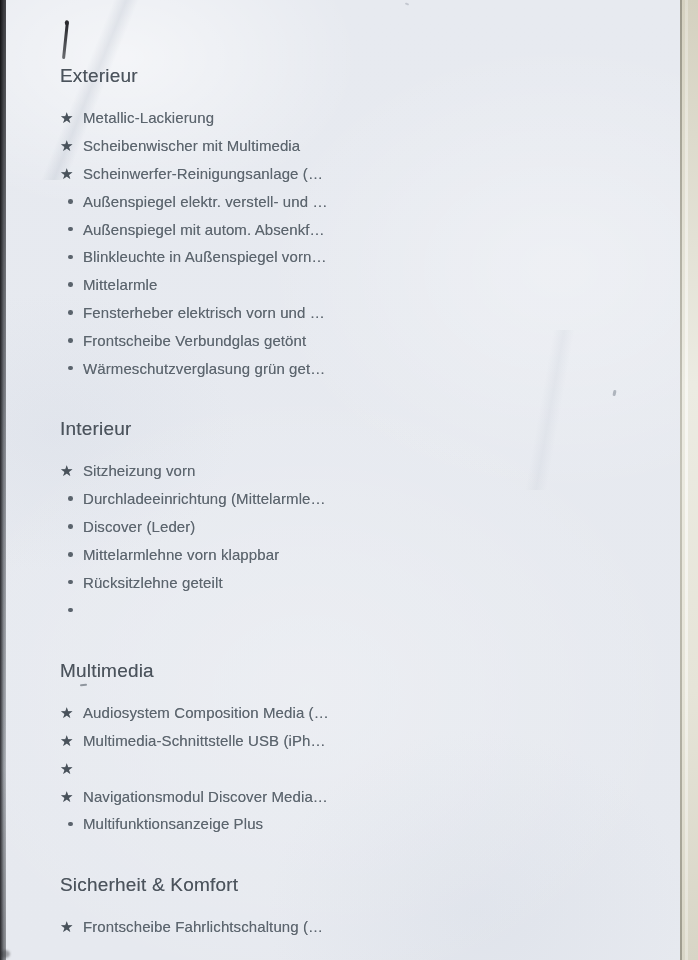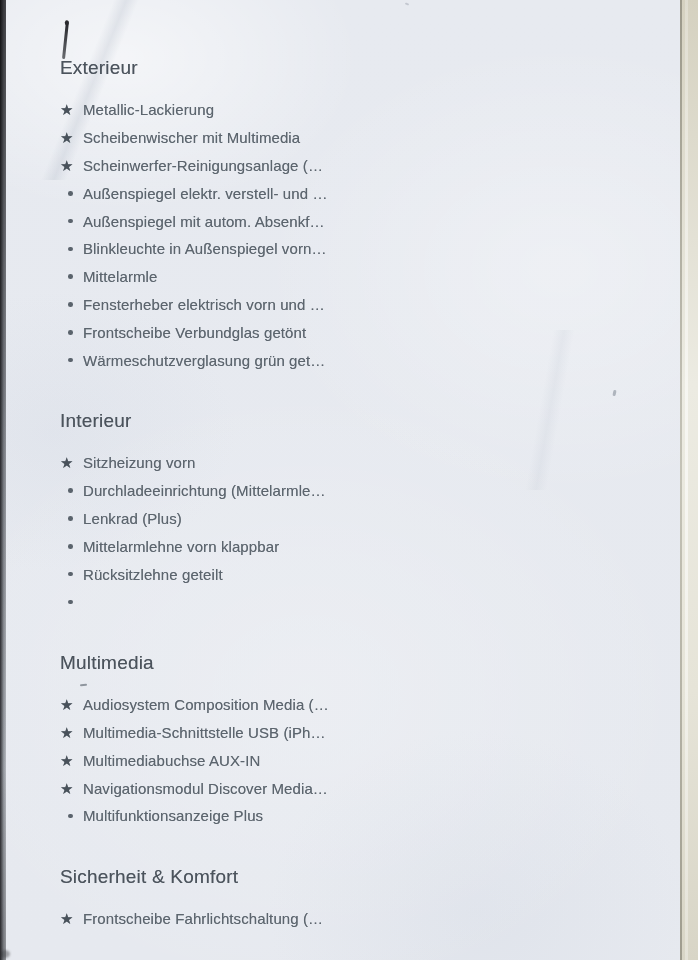--- a/index.html
+++ b/index.html
@@ -60,21 +60,21 @@
     content:"";position:absolute;left:-0.7px;top:-1px;width:4px;height:5px;border-radius:50%;
     background:#2a2a2e;
   }
   .speck{position:absolute;pointer-events:none;}
   .speck-dash{left:80px;top:684px;width:7px;height:1.6px;background:rgba(95,104,114,0.65);transform:rotate(-4deg);border-radius:1px;}
   .speck-tick{left:613px;top:390px;width:2.6px;height:6px;background:rgba(125,134,146,0.55);transform:rotate(12deg);border-radius:2px;}
   .speck-top{left:405px;top:3px;width:4px;height:2px;background:rgba(150,158,168,0.45);border-radius:2px;transform:rotate(20deg);}
   .speck-corner{left:0px;top:950px;width:10px;height:8px;background:rgba(70,72,76,0.45);border-radius:50%;filter:blur(1px);}
   
   .content{
-    position:absolute;left:0;top:0;width:682px;padding:56px 0 0 60px;box-sizing:border-box;
+    position:absolute;left:0;top:8px;width:682px;padding:56px 0 0 60px;box-sizing:border-box;
   }
   h2.section-heading{
     margin:35px 0 0 0;font-size:19px;line-height:24px;font-weight:400;
     color:#4b535c;letter-spacing:0.2px;
     text-shadow:0 0 0.6px rgba(75,83,92,0.55);
   }
   h2.section-heading:first-child{margin-top:0;}
   ul.feature-list{list-style:none;margin:16px 0 0 0;padding:0;}
   ul.feature-list li{
     height:27.8px;display:flex;align-items:center;
@@ -172,21 +172,21 @@
           <li>
             <span class="marker">
               <span class="dot"></span>
             </span>
             <span>Durchladeeinrichtung (Mittelarmle…</span>
           </li>
           <li>
             <span class="marker">
               <span class="dot"></span>
             </span>
-            <span>Lenkrad (Plus)</span>
+            <span>Discover (Leder)</span>
           </li>
           <li>
             <span class="marker">
               <span class="dot"></span>
             </span>
             <span>Mittelarmlehne vorn klappbar</span>
           </li>
           <li>
             <span class="marker">
               <span class="dot"></span>
@@ -210,21 +210,20 @@
           <li>
             <span class="marker">
               <span class="star">★</span>
             </span>
             <span>Multimedia-Schnittstelle USB (iPh…</span>
           </li>
           <li>
             <span class="marker">
               <span class="star">★</span>
             </span>
-            <span>Multimediabuchse AUX-IN</span>
           </li>
           <li>
             <span class="marker">
               <span class="star">★</span>
             </span>
             <span>Navigationsmodul Discover Media…</span>
           </li>
           <li>
             <span class="marker">
               <span class="dot"></span>

